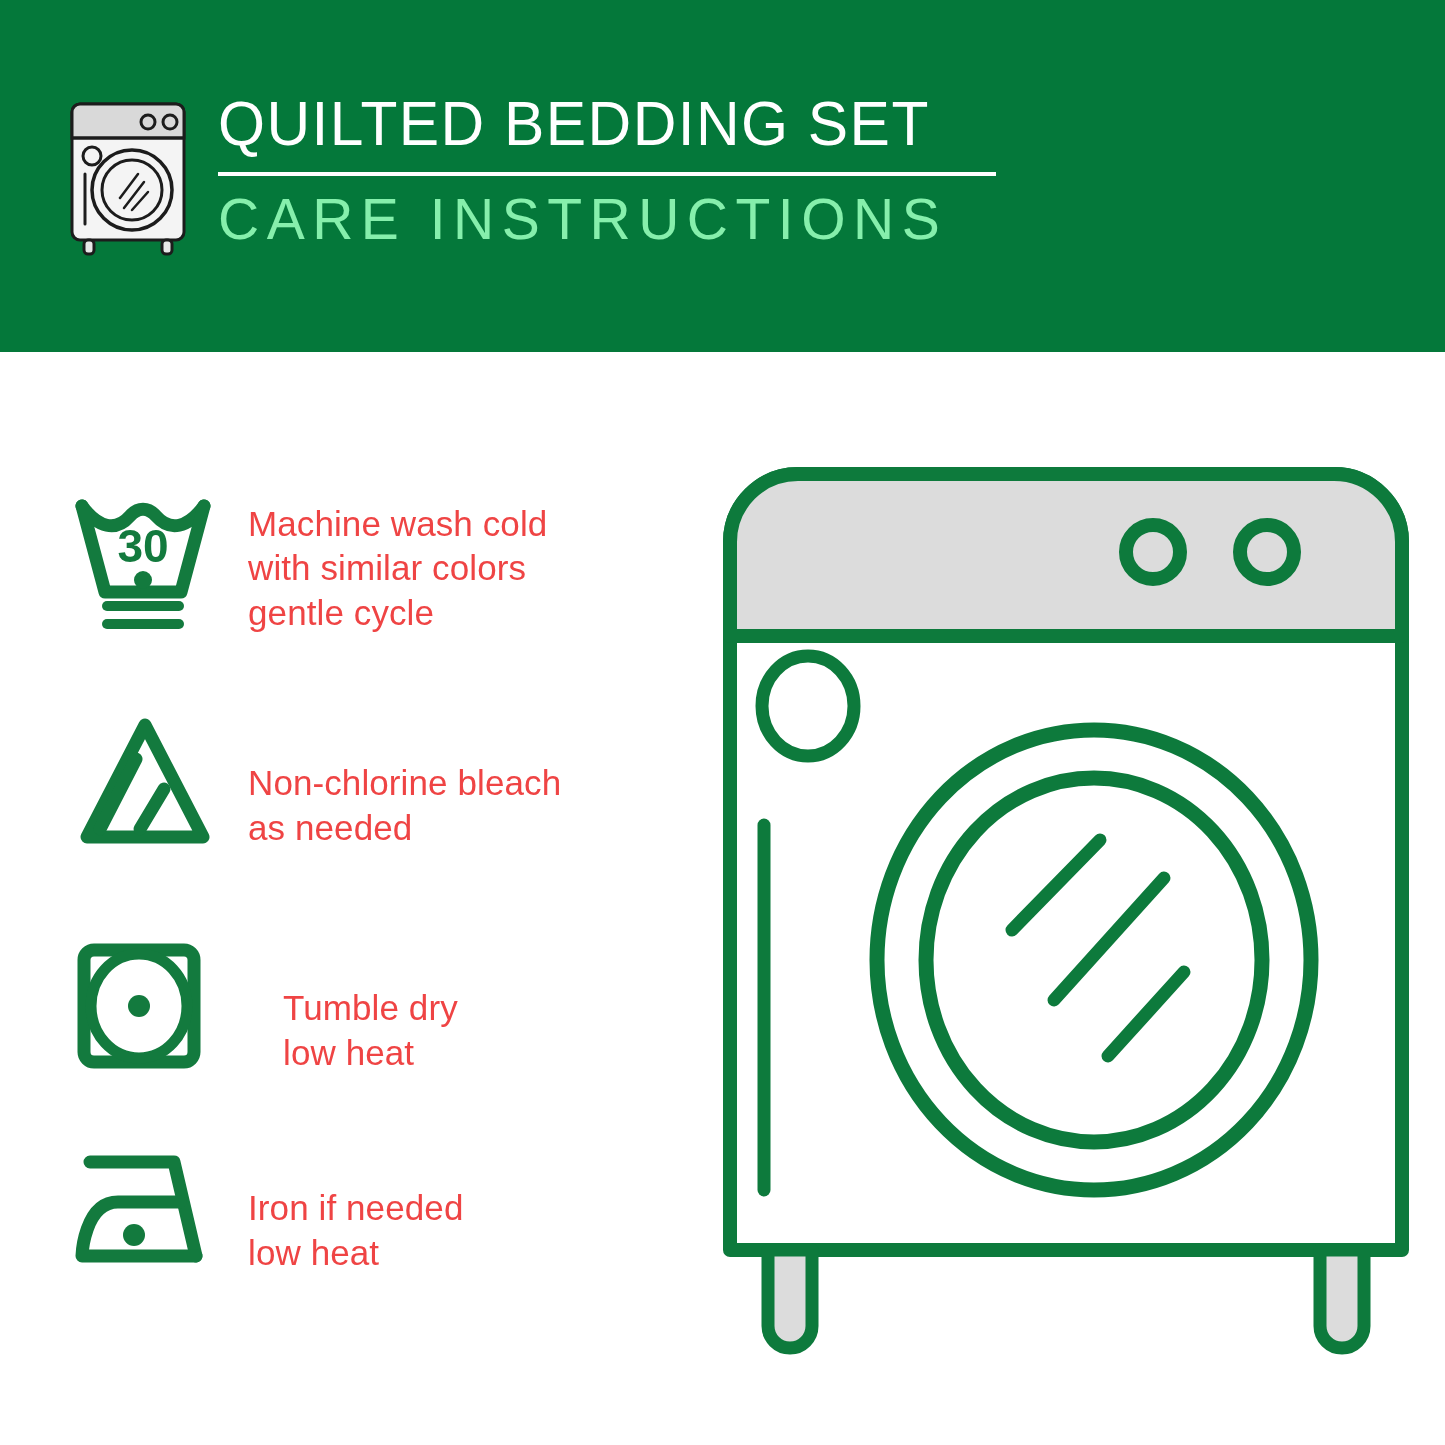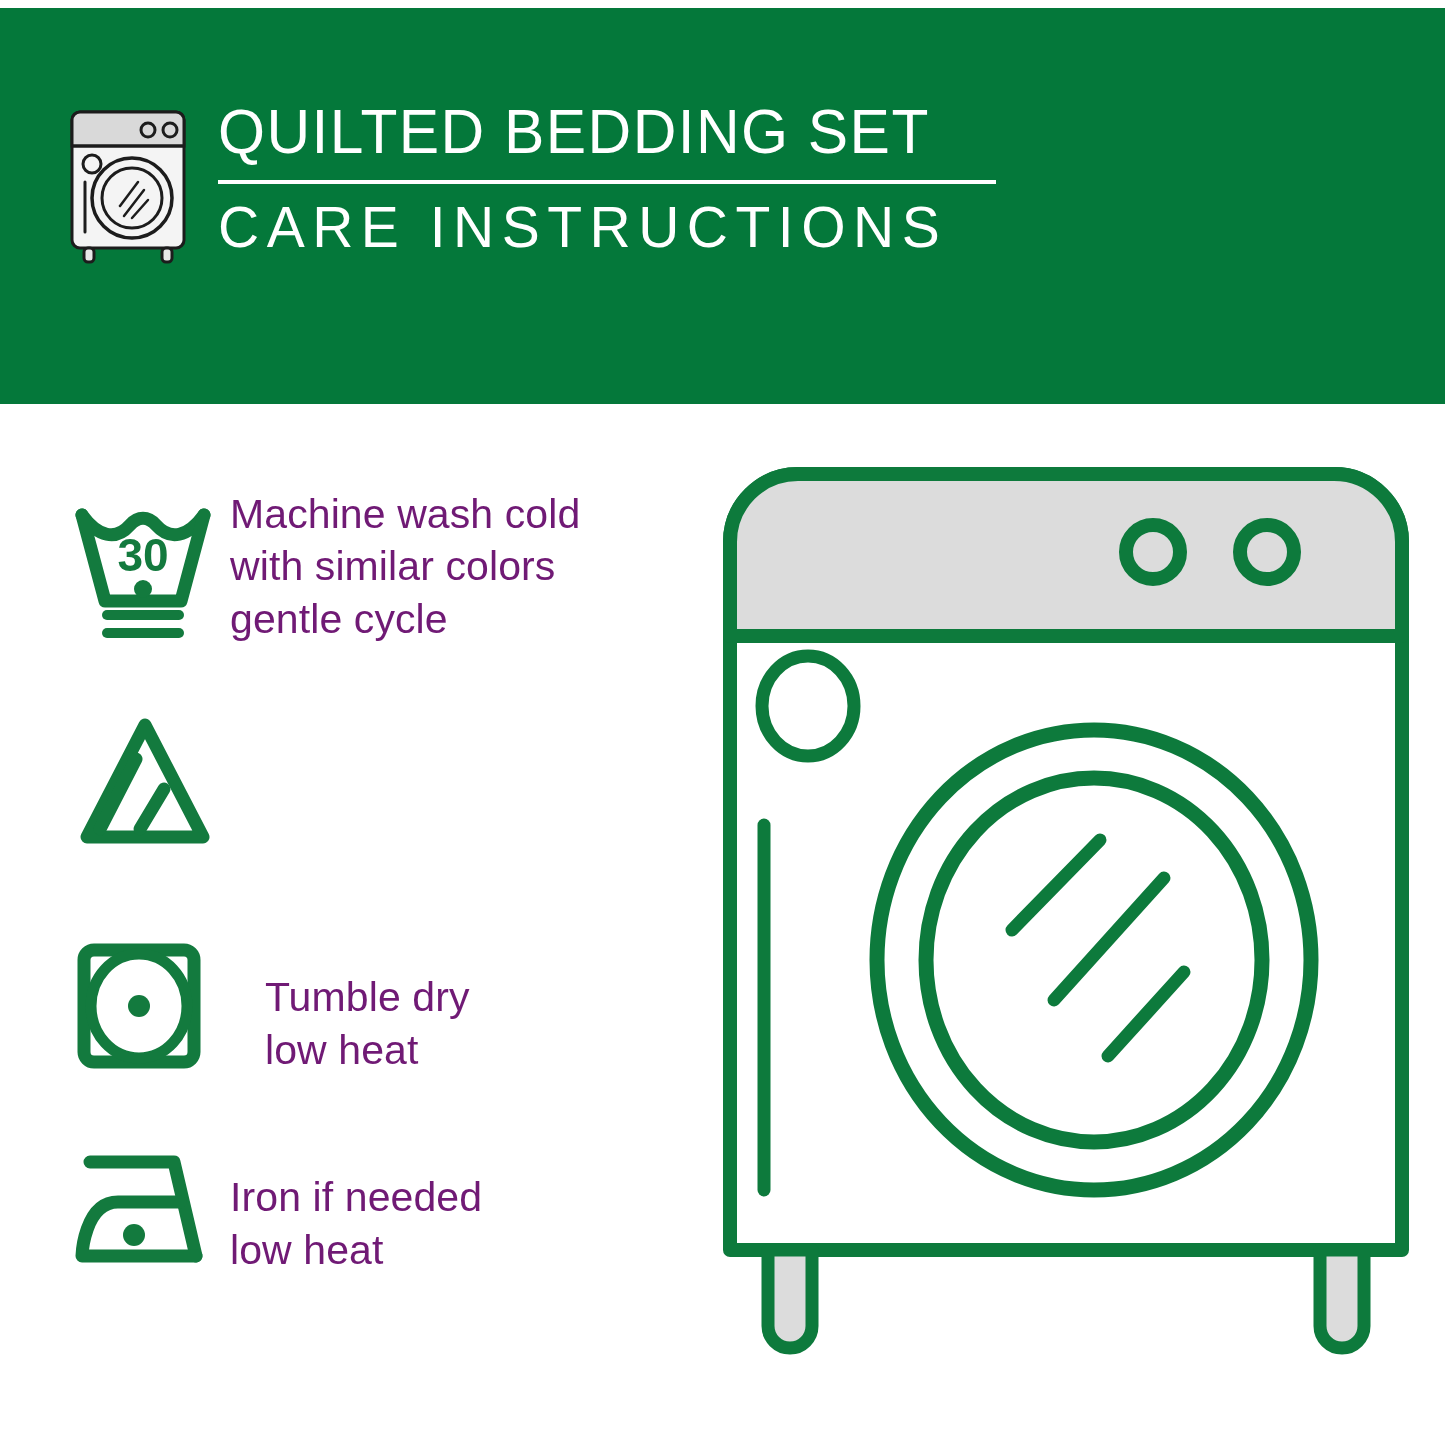--- a/index.html
+++ b/index.html
@@ -12,23 +12,23 @@
     width: 1445px;
     height: 1445px;
     background: #ffffff;
     font-family: "Liberation Sans", sans-serif;
     overflow: hidden;
   }
 
   
   #header-band {
     position: absolute;
-    left: 0; top: 8px;
+    left: 0; top: 0;
     width: 1445px;
-    height: 396px;
+    height: 352px;
     background: #04783a;
   }
   #header-inner {
     position: absolute;
     left: 62px;
     top: 92px;
     display: flex;
     align-items: flex-start;
   }
   #header-machine-icon {
@@ -53,21 +53,21 @@
     transform-origin: left center;
   }
   #header-divider {
     width: 778px;
     height: 4px;
     background: #ffffff;
     margin-top: 17px;
     margin-bottom: 15px;
   }
   #header-subtitle {
-    color: #ffffff;
+    color: #86efac;
     font-size: 57px;
     line-height: 1;
     font-weight: 300;
     letter-spacing: 7.5px;
     white-space: nowrap;
   }
 
   
   #care-list {
     position: absolute;
@@ -81,22 +81,23 @@
     align-items: flex-end;
   }
   .care-symbol {
     flex: 0 0 auto;
     width: 160px;
     display: flex;
     justify-content: flex-start;
     align-items: flex-start;
   }
   .care-text {
-    color: #701a75;
-    font-size: 41px;
+    margin-left: 18px;
+    color: #ef4444;
+    font-size: 35px;
     line-height: 1.28;
     font-weight: 400;
     letter-spacing: 0.1px;
     white-space: pre-line;
   }
 
   #row-wash   { left: 70px; top: 142px; }
   #row-bleach { left: 70px; top: 365px; }
   #row-dry    { left: 70px; top: 590px; gap: 35px; }
   #row-iron   { left: 70px; top: 800px; }
@@ -176,20 +177,22 @@
     </div>
 
     <div class="care-row" id="row-bleach">
       <div class="care-symbol">
         <svg width="150" height="140" viewBox="0 0 150 140">
           <path d="M75 14 L133 126 L17 126 Z" fill="none" stroke="#137a3e" stroke-width="13" stroke-linejoin="round"></path>
           <line x1="66" y1="48" x2="30" y2="118" stroke="#137a3e" stroke-width="13" stroke-linecap="round"></line>
           <line x1="94" y1="78" x2="70" y2="118" stroke="#137a3e" stroke-width="13" stroke-linecap="round"></line>
         </svg>
       </div>
+      <div class="care-text">Non-chlorine bleach
+as needed</div>
     </div>
 
     <div class="care-row" id="row-dry">
       <div class="care-symbol">
         <svg width="150" height="140" viewBox="0 0 150 140">
           <rect x="14" y="14" width="110" height="112" rx="10" ry="10" fill="none" stroke="#137a3e" stroke-width="13"></rect>
           <ellipse cx="69" cy="70" rx="48" ry="52" fill="none" stroke="#137a3e" stroke-width="11"></ellipse>
           <circle cx="69" cy="70" r="11" fill="#137a3e"></circle>
         </svg>
       </div>

